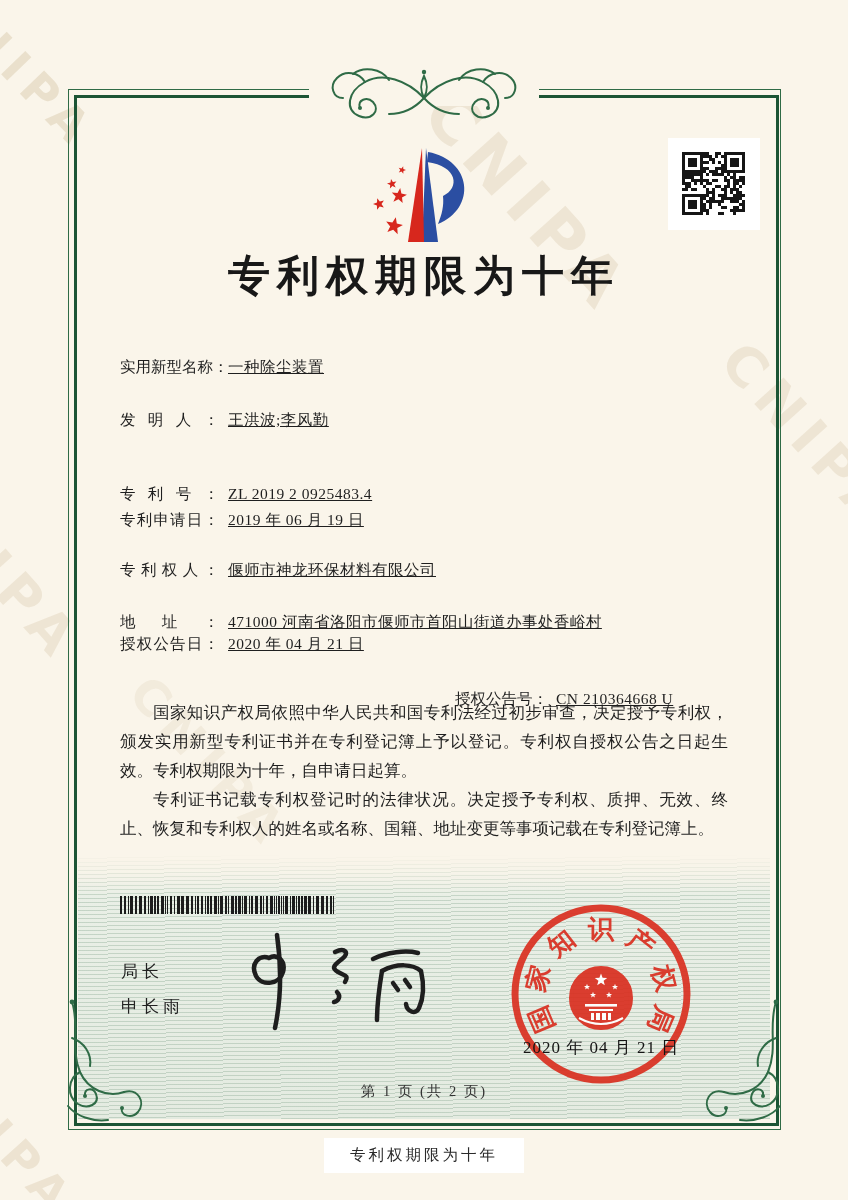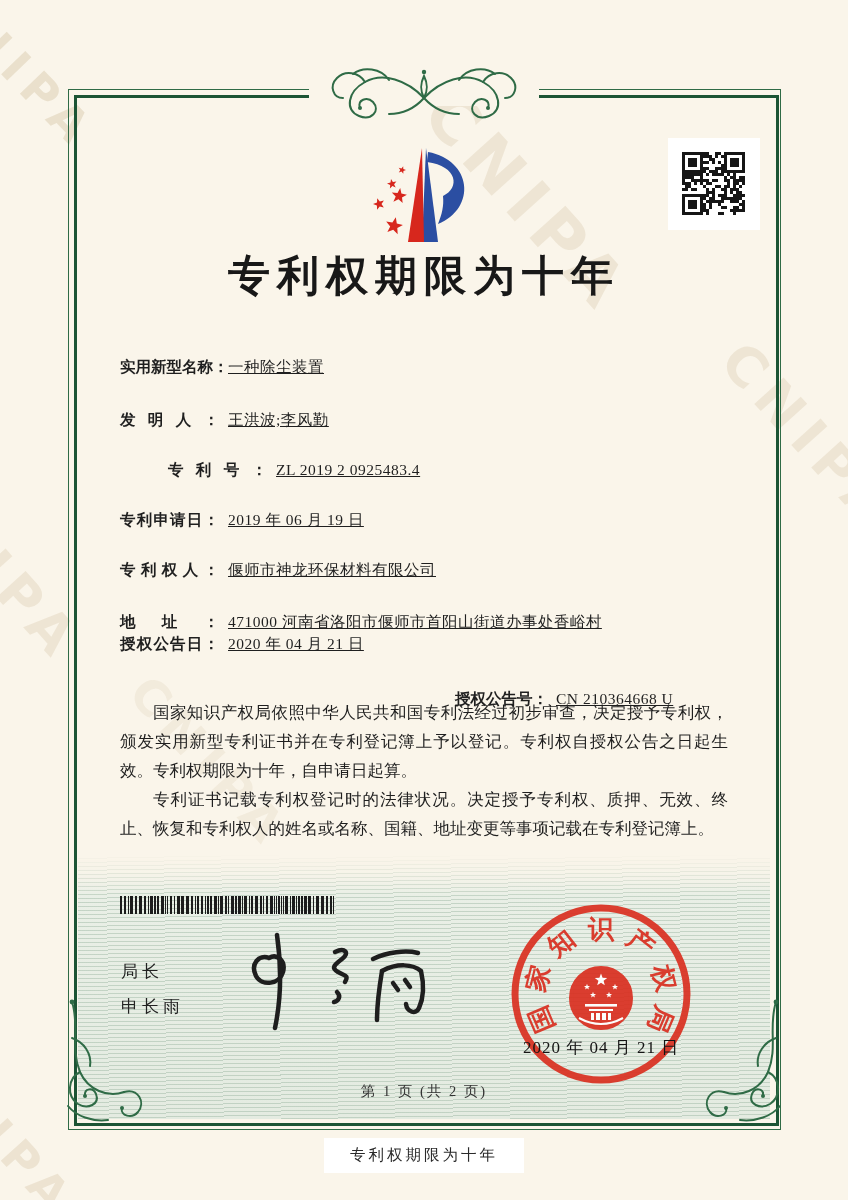--- a/index.html
+++ b/index.html
@@ -24,21 +24,21 @@
   .corner-flourish{position:absolute;z-index:4;}
   
   .cert-no{position:absolute;left:110px;top:150px;font-size:17px;letter-spacing:2px;z-index:5;}
   .logo{position:absolute;left:350px;top:136px;z-index:5;}
   .qr-box{position:absolute;left:668px;top:138px;width:92px;height:92px;background:#ffffff;z-index:5;}
   .qr-grid{position:absolute;left:14px;top:14px;display:grid;grid-template-columns:repeat(21,3px);grid-auto-rows:3px;}
   .qr-grid .m1{background:#161616;}
   .title{position:absolute;left:0;top:248px;width:848px;text-align:center;
     font-size:42px;font-weight:bold;letter-spacing:7px;color:#181818;z-index:5;}
   .field-row{position:absolute;left:120px;font-size:15.5px;z-index:5;white-space:nowrap;}
-  .flabel{display:inline-block;width:99px;text-align:justify;text-align-last:justify;letter-spacing:0;font-weight:bold;}
+  .flabel{display:inline-block;width:99px;text-align:justify;text-align-last:justify;letter-spacing:0;}
   .fvalue{margin-left:9px;letter-spacing:0.5px;text-decoration:underline;}
   .grant-no-group{position:absolute;left:455px;font-size:15.5px;z-index:5;white-space:nowrap;}
   .grant-no-group .flabel{width:92px;}
   .body-text{position:absolute;left:120px;top:698px;width:608px;font-size:16.5px;
     line-height:29px;text-align:justify;z-index:5;}
   .body-text p{margin:0;text-indent:2em;}
   
   .guilloche{
     position:absolute;left:78px;top:854px;width:692px;height:265px;z-index:3;
     background:
@@ -589,21 +589,21 @@
   </div>
 
   <div class="title">专利权期限为十年</div>
 
   <div class="field-row" style="top:357px;">
     <span class="flabel">实用新型名称：</span><span class="fvalue">一种除尘装置</span>
   </div>
   <div class="field-row" style="top:410px;">
     <span class="flabel">发明人：</span><span class="fvalue">王洪波;李风勤</span>
   </div>
-  <div class="field-row" style="top:460px;margin-left:48px;">
+  <div class="field-row" style="top:484px;">
     <span class="flabel">专利号：</span><span class="fvalue">ZL 2019 2 0925483.4</span>
   </div>
   <div class="field-row" style="top:510px;">
     <span class="flabel">专利申请日：</span><span class="fvalue">2019 年 06 月 19 日</span>
   </div>
   <div class="field-row" style="top:560px;">
     <span class="flabel">专利权人：</span><span class="fvalue">偃师市神龙环保材料有限公司</span>
   </div>
   <div class="field-row" style="top:612px;">
     <span class="flabel">地址：</span><span class="fvalue">471000 河南省洛阳市偃师市首阳山街道办事处香峪村</span>

